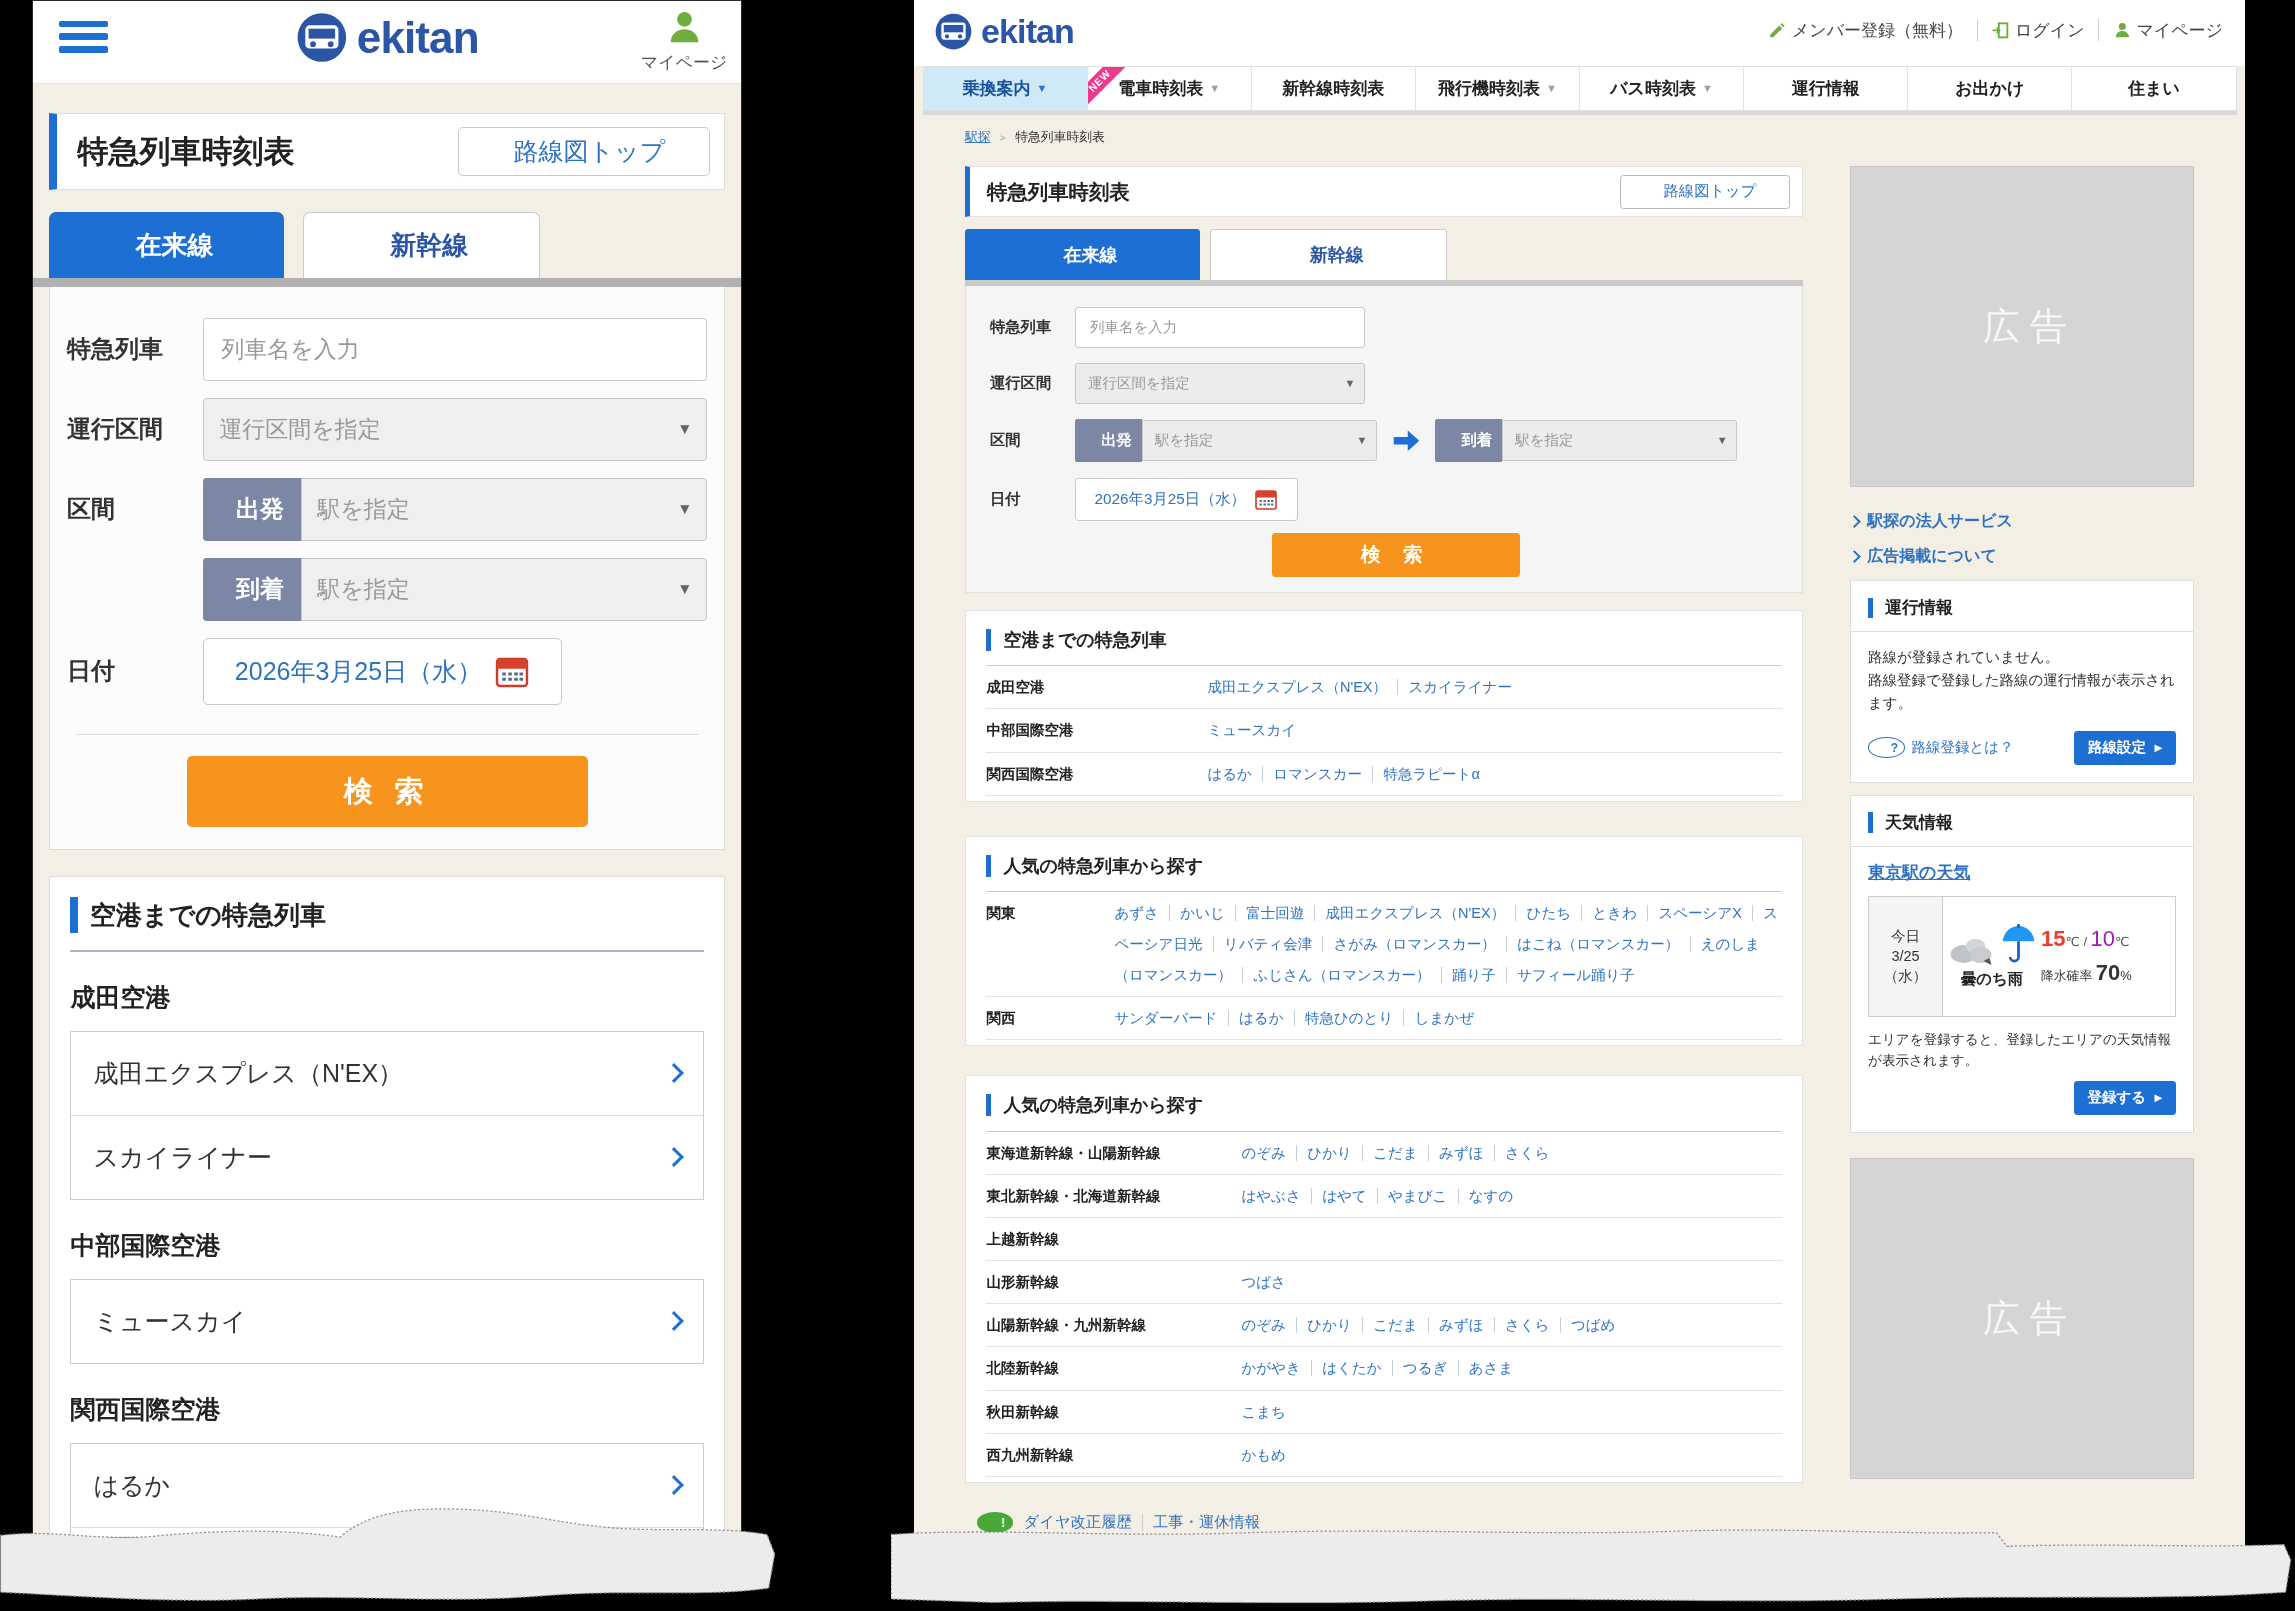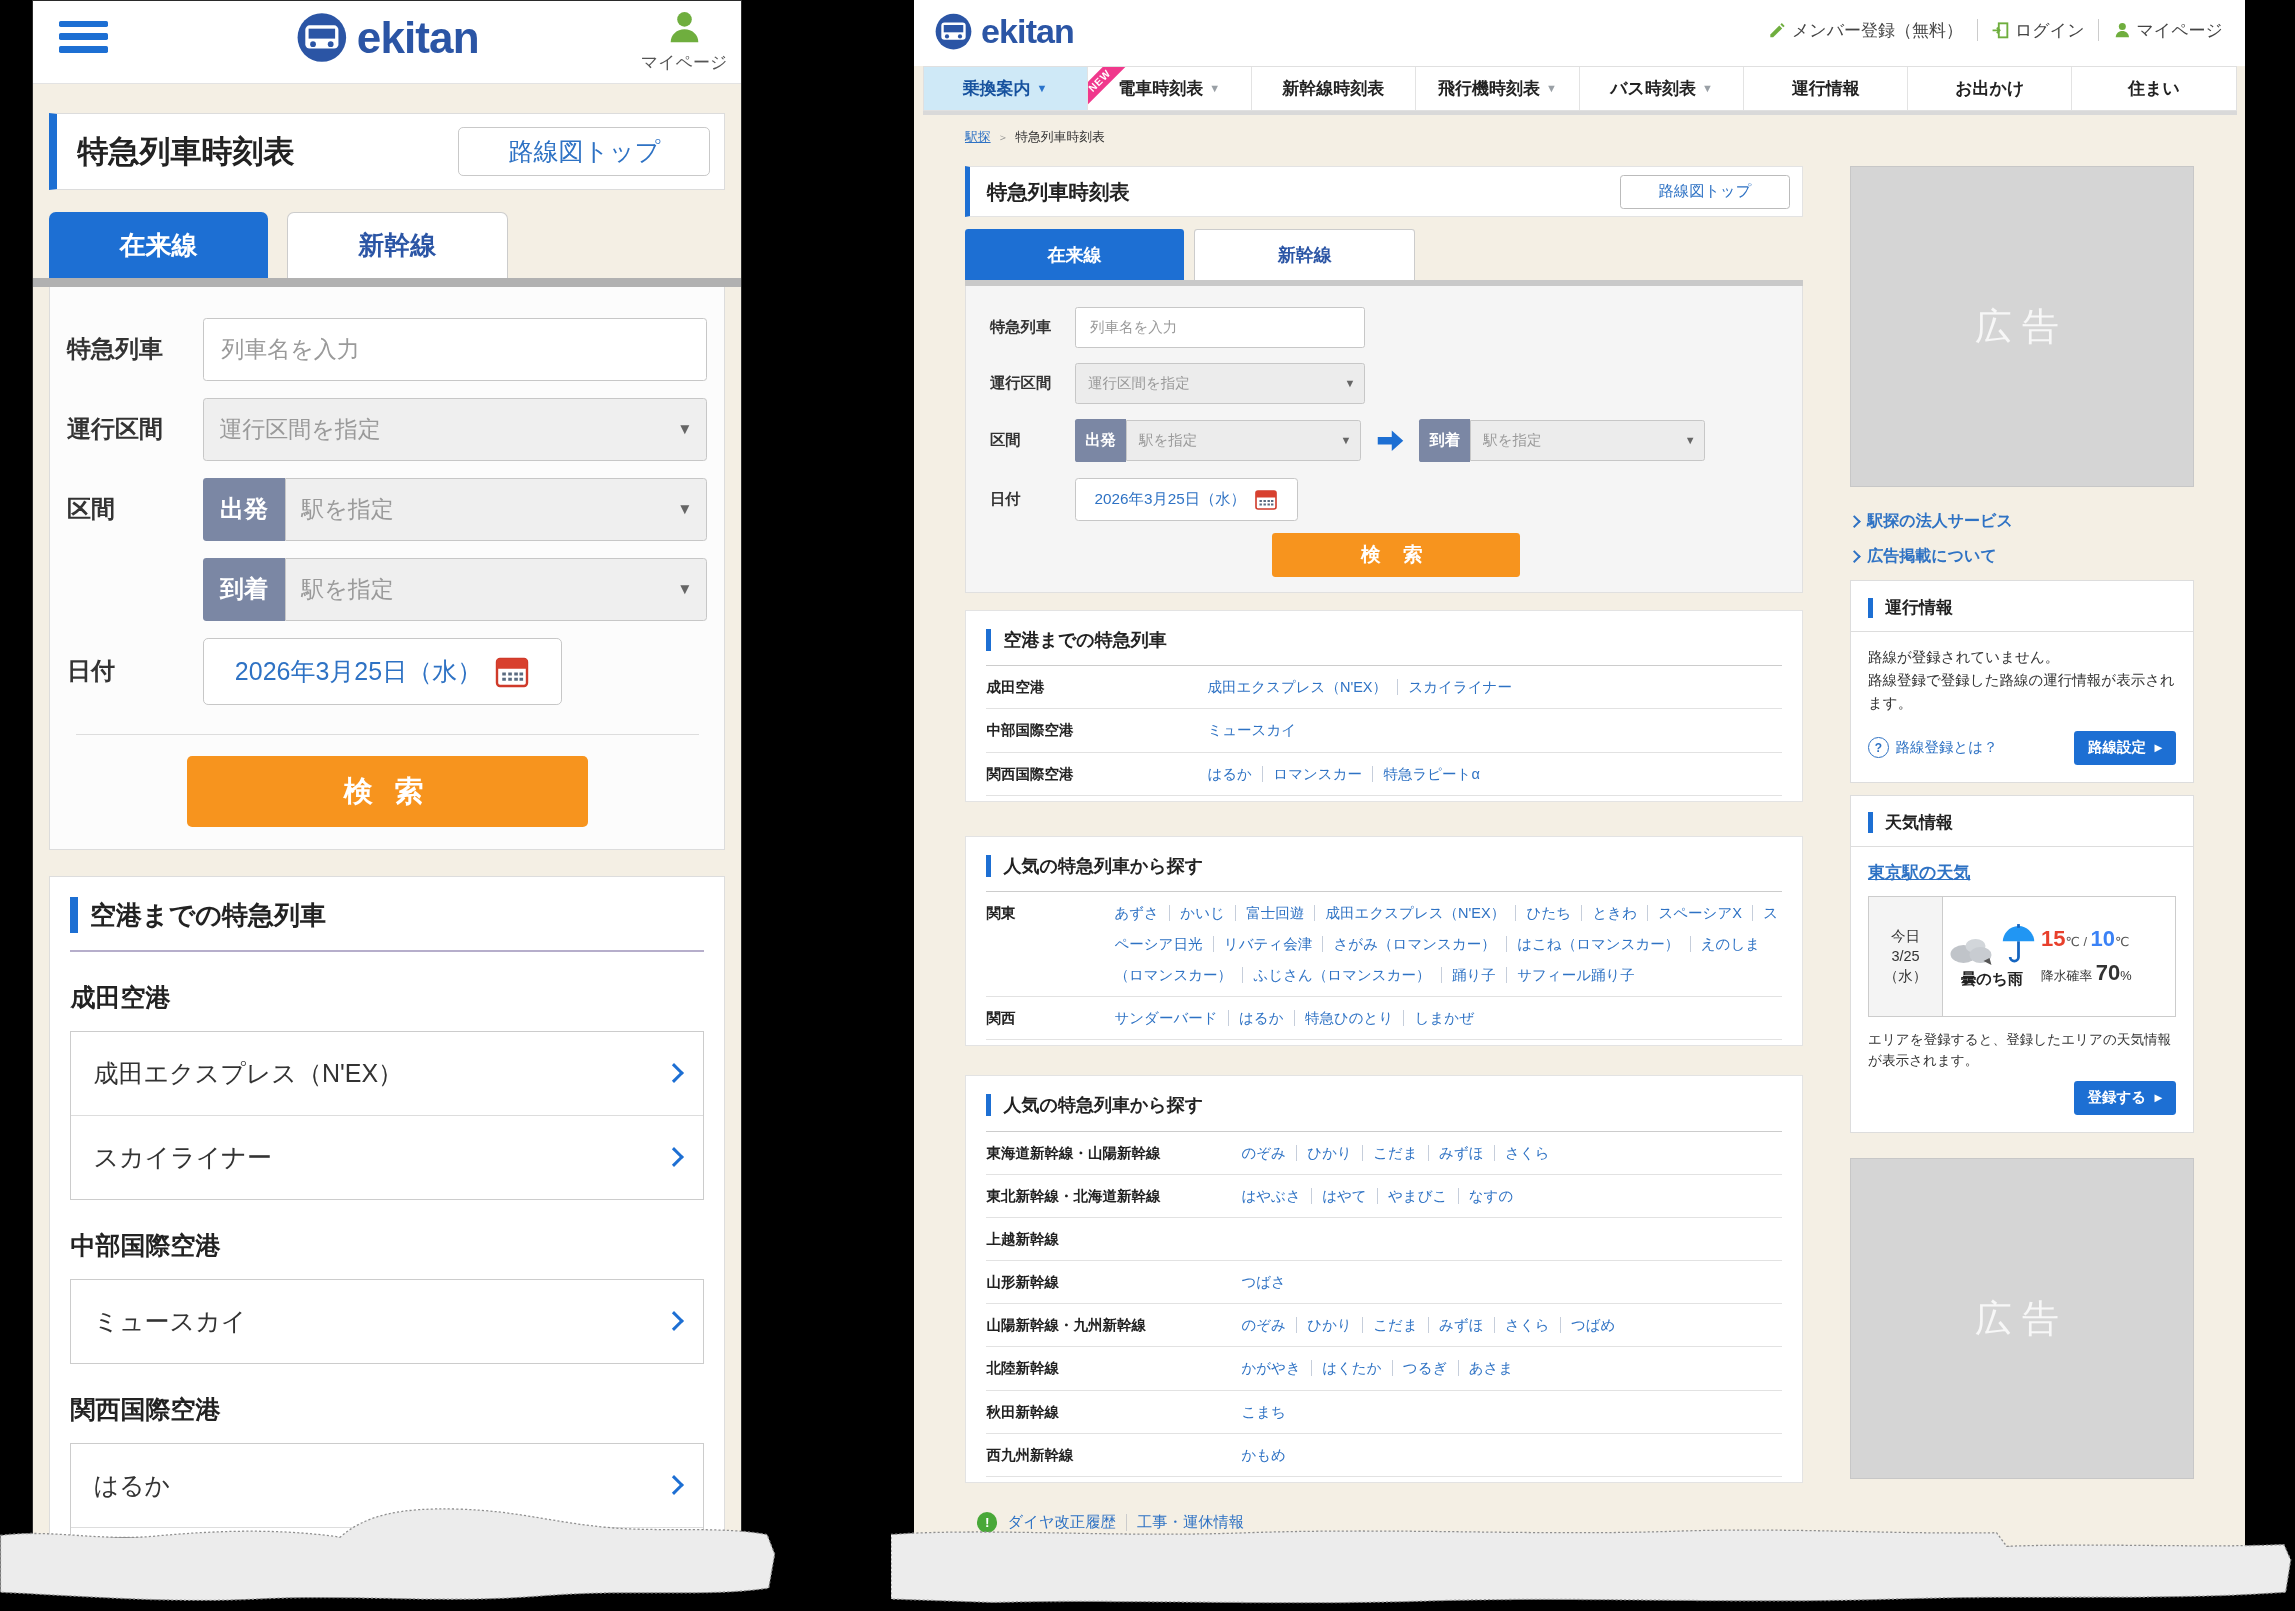--- a/index.html
+++ b/index.html
@@ -3,21 +3,21 @@
 <meta charset="utf-8">
 <style>
   html,body{margin:0;padding:0;background:#000;}
   body{font-family:"Liberation Sans","DejaVu Sans",sans-serif;}
   .canvas{position:relative;width:2295px;height:1612px;background:#000;overflow:hidden;}
   .panel{position:absolute;top:0;background:#f4efe4;overflow:hidden;}
   a{text-decoration:none;cursor:pointer;}
   .chev{display:inline-block;width:11px;height:11px;border-top:3.4px solid #1d6fd3;border-right:3.4px solid #1d6fd3;transform:rotate(45deg);}
   .chev.sm{width:6.8px;height:6.8px;border-width:2.6px;}
   .caret{color:#666;font-size:15.3px;line-height:1;}
-  .center{display:flex;align-items:center;justify-content:center;}
+  .center{display:flex;align-items:center;justify-content:center;padding-left:16px;}
 
   
   .mobile{left:32px;width:708px;height:1536px;border:0.9px solid #2a2a2a;}
   .m-header{height:82px;background:#fff;border-bottom:0.9px solid #e3e3e3;position:relative;}
   .hamburger{position:absolute;left:25.5px;top:19.6px;width:49px;cursor:pointer;}
   .hamburger .bar{height:6.8px;background:#1d6fd3;border-radius:1.7px;margin-bottom:6px;}
   .m-logo{position:absolute;left:50%;top:10.2px;transform:translateX(-50%);display:flex;align-items:center;gap:8.5px;}
   .logo-word{font-size:44px;font-weight:bold;color:#2b55a5;letter-spacing:-0.9px;}
   .m-user{position:absolute;right:13.6px;top:6.8px;text-align:center;cursor:pointer;}
   .m-user .cap{font-size:17px;color:#555;margin-top:1.7px;}
@@ -132,21 +132,21 @@
   .blue-btn .tri{font-size:10.2px;}
   .w-station{display:inline-block;margin-top:13.6px;font-size:17px;font-weight:bold;color:#2e72c4;text-decoration:underline;}
   .w-box{margin-top:12px;border:0.9px solid #ccc;display:flex;height:119px;}
   .w-day{width:73px;background:#f4f4f4;border-right:0.9px solid #ccc;display:flex;flex-direction:column;align-items:center;justify-content:center;gap:2.6px;font-size:14.5px;color:#333;flex:none;}
   .w-mid{flex:1;display:flex;flex-direction:column;align-items:center;justify-content:center;}
   .w-icons{display:flex;align-items:flex-end;gap:3.4px;}
   .w-cond{font-size:15.3px;font-weight:bold;color:#222;margin-top:3.4px;}
   .w-right{width:134px;display:flex;flex-direction:column;justify-content:center;gap:8.5px;flex:none;}
   .temps{font-size:12.8px;color:#555;}
   .temps .hi{color:#e8402c;font-size:22px;font-weight:bold;}
-  .temps .lo{color:#3b82f6;font-size:22px;font-weight:bold;text-align:center;}
+  .temps .lo{color:#a21caf;font-size:22px;font-weight:normal;text-align:center;}
   .precip{font-size:12.8px;color:#333;}
   .precip b{font-size:22px;}
   .w-note{margin-top:12px;font-size:13.6px;color:#333;line-height:1.6;}
   .w-btnrow{display:flex;justify-content:flex-end;margin-top:8.5px;}
 
   .torn{position:absolute;pointer-events:none;}
 </style>
 </head>
 <body>
 

